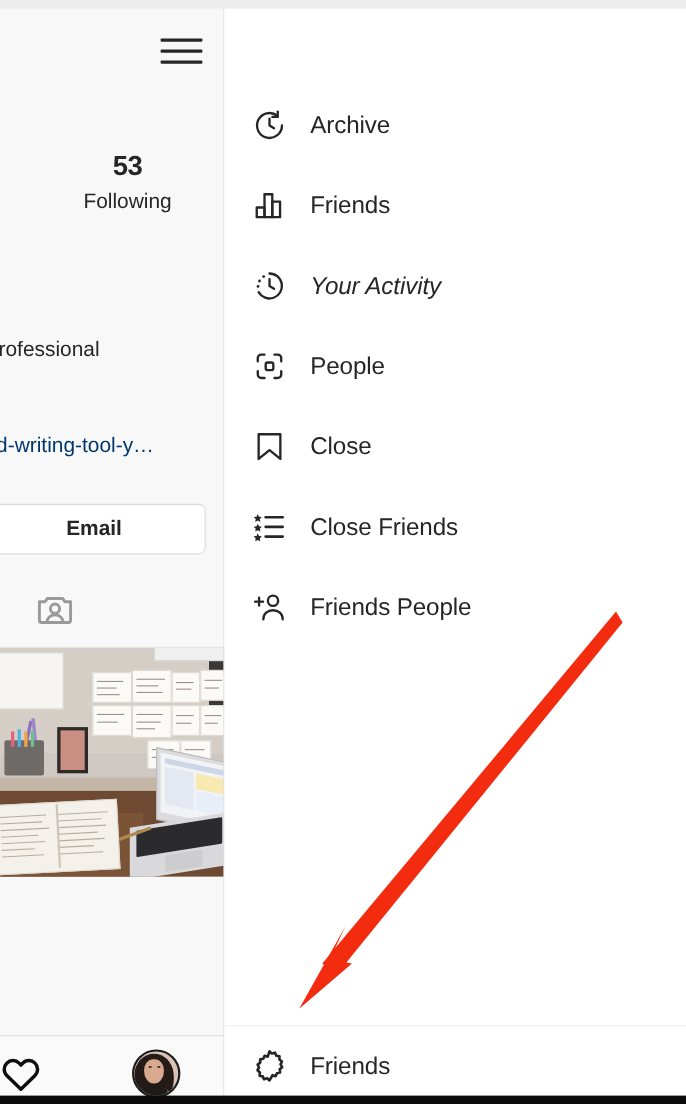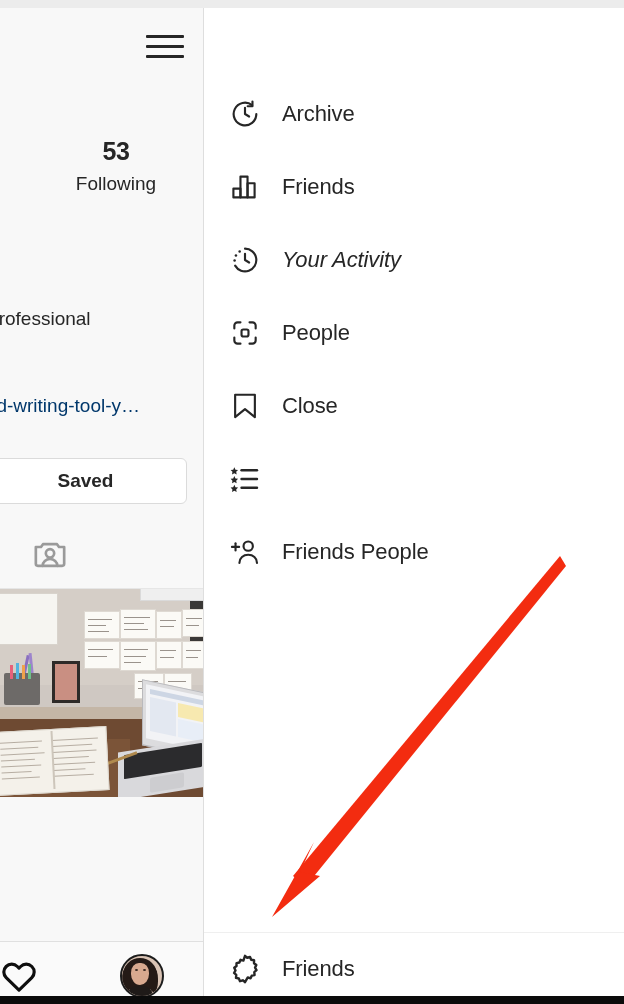--- a/index.html
+++ b/index.html
@@ -171,21 +171,21 @@
         <div class="stat-num">53</div>
         <div class="stat-lbl">Following</div>
       </div>
     </div>
 
     <div class="bio-professional">Professional</div>
 
     <div class="bio-link">ated-writing-tool-y…</div>
 
     <div class="email-btn">
-      <span>Saved</span>
+      <span>Email</span>
     </div>
 
     <div class="tab-row">
       <span class="tagged-icon">
         <svg width="40" height="40" viewBox="0 0 24 24" fill="none" stroke="#9a9a9a" stroke-width="1.6" stroke-linecap="round" stroke-linejoin="round">
           <path d="M3.5 7.2h3.1l1.2-1.7h8.4l1.2 1.7h3.1a0 0 0 0 1 0 0v10.1a1.2 1.2 0 0 1-1.2 1.2H4.7a1.2 1.2 0 0 1-1.2-1.2V7.2z"></path>
           <circle cx="12" cy="11" r="2.5"></circle>
           <path d="M7.6 18.5c0-2.4 2-4.1 4.4-4.1s4.4 1.7 4.4 4.1"></path>
         </svg>
       </span>
@@ -375,20 +375,21 @@
         <span class="menu-icon">
           <svg width="32" height="32" viewBox="0 0 24 24" fill="none" stroke="#262626" stroke-width="1.8" stroke-linecap="round" stroke-linejoin="round">
             <polygon points="4,3.2 4.85,5.0 6.8,5.25 5.4,6.65 5.75,8.6 4,7.65 2.25,8.6 2.6,6.65 1.2,5.25 3.15,5.0" fill="#262626" stroke="none"></polygon>
             <polygon points="4,9.8 4.85,11.6 6.8,11.85 5.4,13.25 5.75,15.2 4,14.25 2.25,15.2 2.6,13.25 1.2,11.85 3.15,11.6" fill="#262626" stroke="none"></polygon>
             <polygon points="4,16.4 4.85,18.2 6.8,18.45 5.4,19.85 5.75,21.8 4,20.85 2.25,21.8 2.6,19.85 1.2,18.45 3.15,18.2" fill="#262626" stroke="none"></polygon>
             <line x1="9.4" y1="5.4" x2="21" y2="5.4"></line>
             <line x1="9.4" y1="12" x2="21" y2="12"></line>
             <line x1="9.4" y1="18.6" x2="21" y2="18.6"></line>
           </svg>
         </span>
+        <span class="menu-label">Close Friends</span>
       </div>
 
       <div class="menu-item" style="top:438px;">
         <span class="menu-icon">
           <svg width="32" height="32" viewBox="0 0 24 24" fill="none" stroke="#262626" stroke-width="1.6" stroke-linecap="round" stroke-linejoin="round">
             <circle cx="14.4" cy="7.6" r="3.5"></circle>
             <path d="M7.8 20.2c0-3.7 2.95-6.1 6.6-6.1s6.6 2.4 6.6 6.1"></path>
             <line x1="2.2" y1="8.2" x2="7.6" y2="8.2"></line>
             <line x1="4.9" y1="5.5" x2="4.9" y2="10.9"></line>
           </svg>

